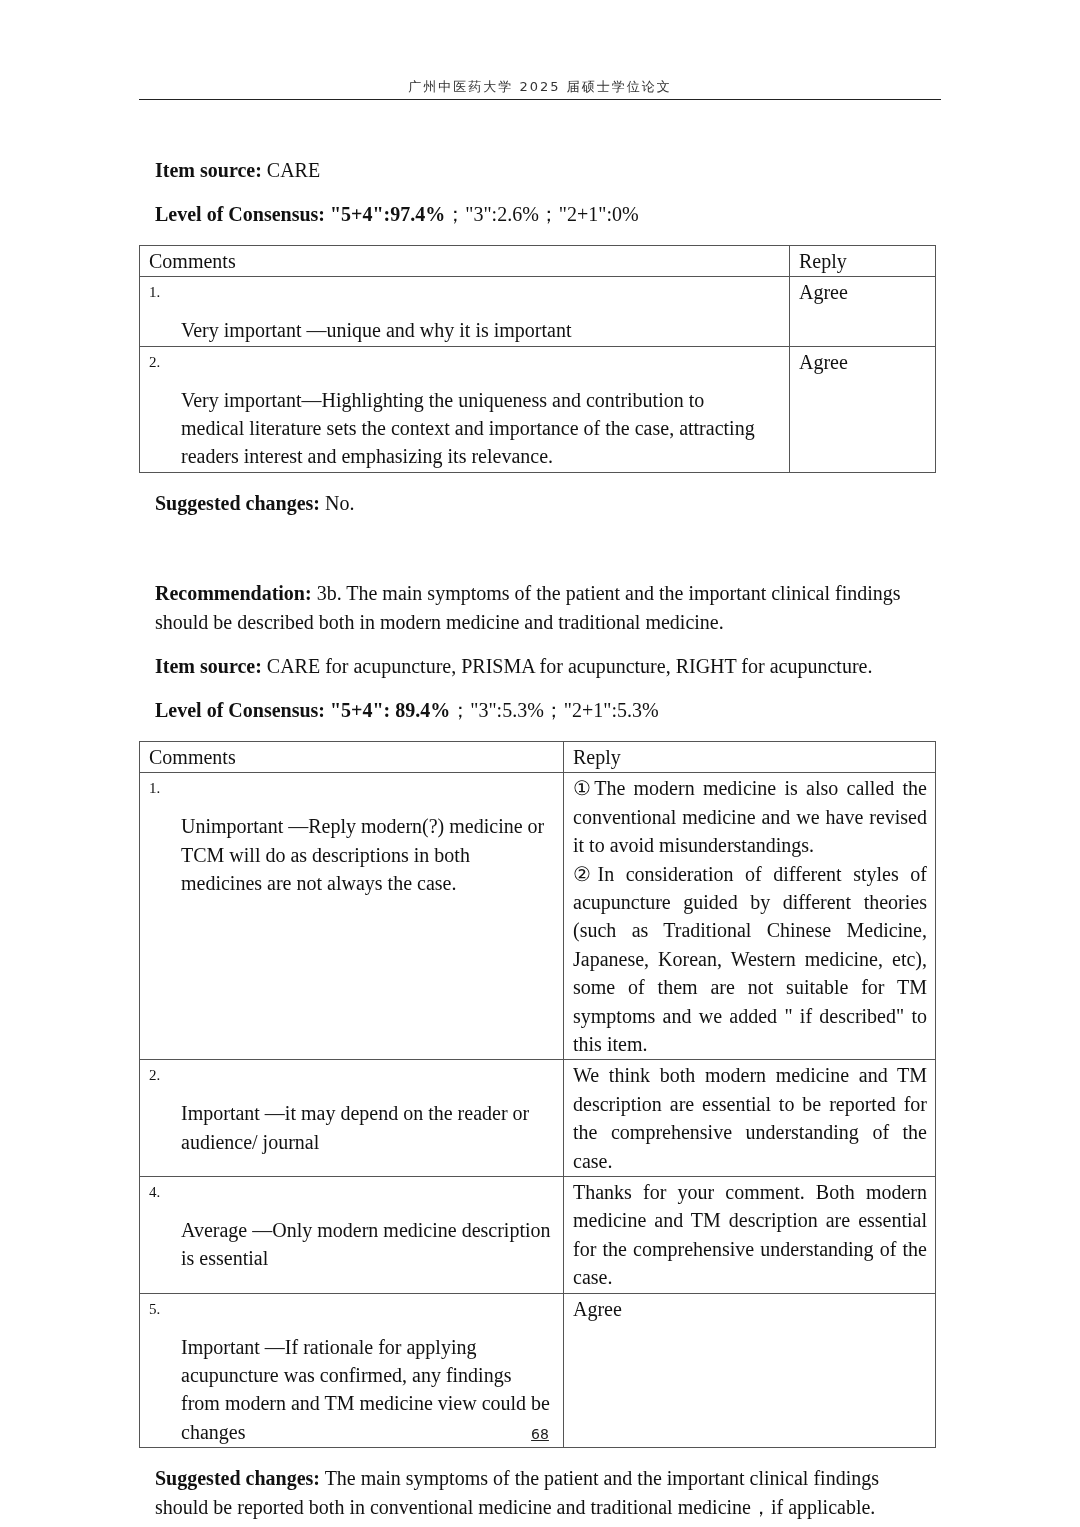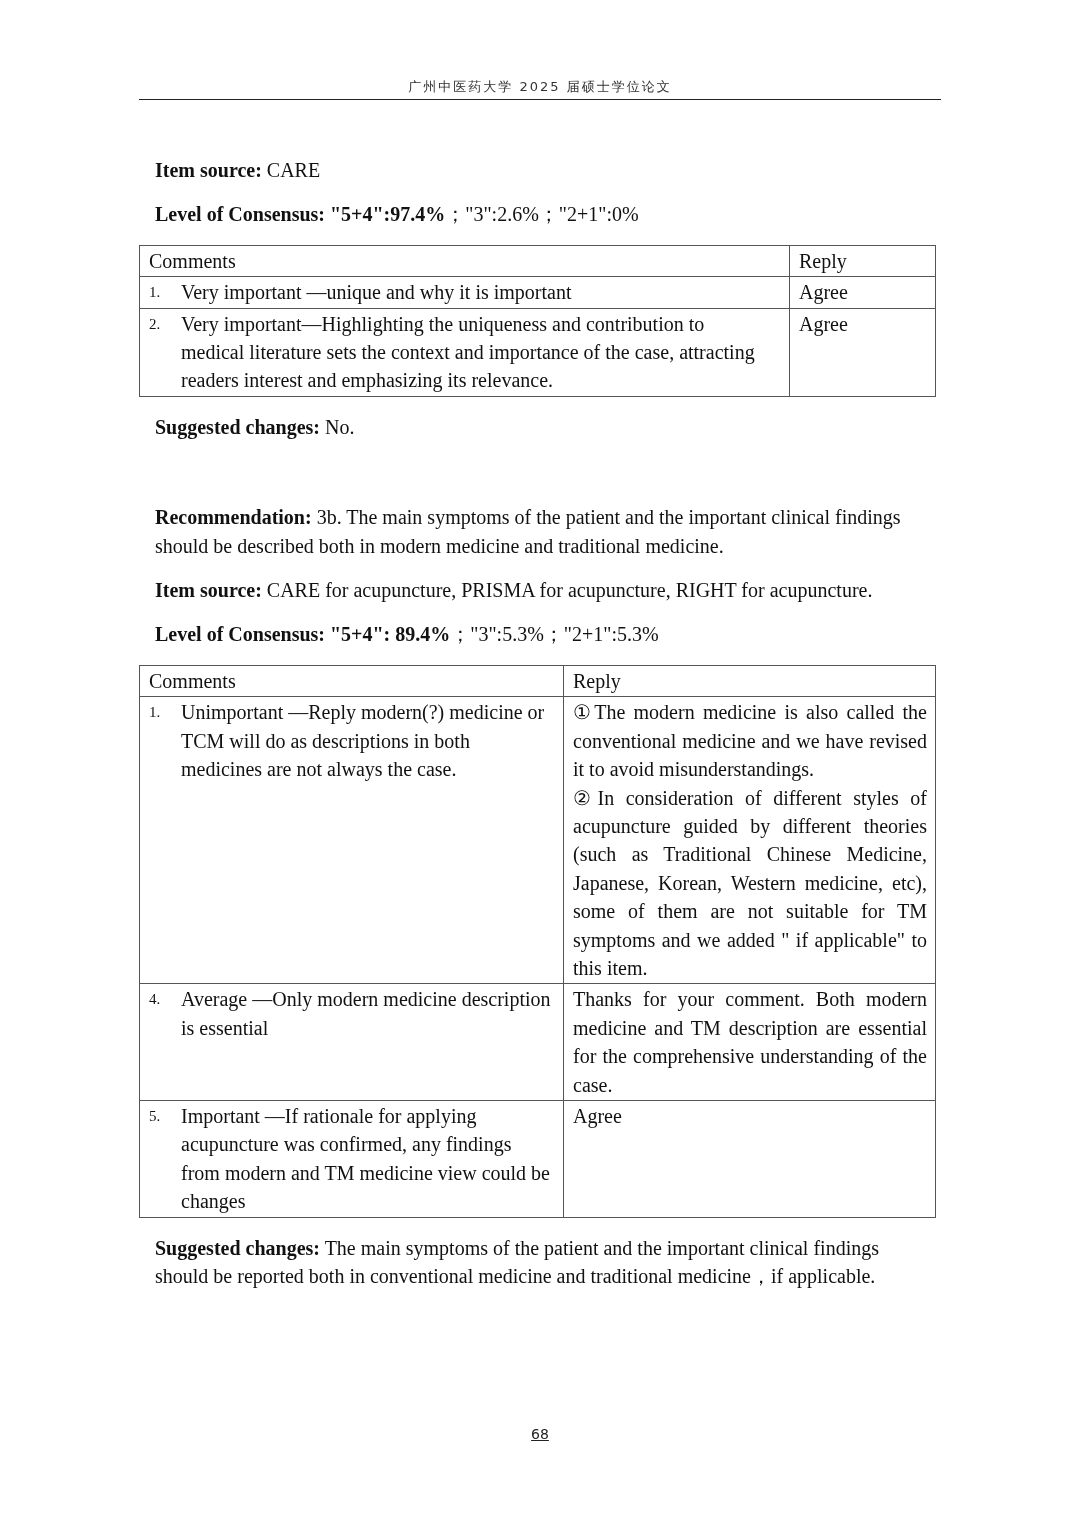--- a/index.html
+++ b/index.html
@@ -9,21 +9,21 @@
          font-family: "DejaVu Sans", sans-serif; font-size: 13px; letter-spacing: 2px; color: #333; }
   .header-rule { position: absolute; left: 139px; width: 802px; top: 99px; height: 0; border-top: 1.4px solid #222; }
   .content { position: absolute; left: 139px; top: 140px; width: 800px; font-size: 20px; line-height: 28.4px; }
   .line { margin: 16px; }
   .b { font-weight: bold; }
   table { border-collapse: collapse; width: 797px; font-size: 20px; line-height: 28.4px; }
   td { border: 1px solid #555; vertical-align: top; padding: 1px 8px 1px 9px; }
   .t1 .col-c { width: 632px; }
   .t2 .col-c { width: 406px; }
   .num { display: inline-block; width: 32px; font-size: 15px; vertical-align: top; }
-  .item-text { display: inline-block; vertical-align: top; }
+  .item-text { display: inline-block; vertical-align: top; margin-top: 38px; }
   .t1 .item-text { width: 590px; }
   .t2 .item-text { width: 370px; }
   .just { text-align: justify; }
   .gap { height: 30px; }
   .page-number { position: absolute; left: 0; width: 1080px; top: 1426px; text-align: center;
          font-family: "DejaVu Sans", sans-serif; font-size: 14px; color: #222; text-decoration: underline; }
 </style>
 </head>
 <body>
 
@@ -63,22 +63,26 @@
   <table class="t2">
     <tbody>
         <tr>
       <td class="col-c">Comments</td>
       <td>Reply</td>
     </tr>
     <tr>
       <td class="col-c"><span class="num">1.</span><span class="item-text">Unimportant —Reply modern(?) medicine or TCM will do as descriptions in both medicines are not always the case.</span></td>
       <td class="just">
         <div>①The modern medicine is also called the conventional medicine and we have revised it to avoid misunderstandings.</div>
-        <div>②In consideration of different styles of acupuncture guided by different theories (such as Traditional Chinese Medicine, Japanese, Korean, Western medicine, etc), some of them are not suitable for TM symptoms and we added " if applicable" to this item.</div>
+        <div>②In consideration of different styles of acupuncture guided by different theories (such as Traditional Chinese Medicine, Japanese, Korean, Western medicine, etc), some of them are not suitable for TM symptoms and we added " if described" to this item.</div>
       </td>
+    </tr>
+    <tr>
+      <td class="col-c"><span class="num">2.</span><span class="item-text">Important —it may depend on the reader or audience/ journal</span></td>
+      <td class="just">We think both modern medicine and TM description are essential to be reported for the comprehensive understanding of the case.</td>
     </tr>
     <tr>
       <td class="col-c"><span class="num">4.</span><span class="item-text">Average —Only modern medicine description is essential</span></td>
       <td class="just">Thanks for your comment. Both modern medicine and TM description are essential for the comprehensive understanding of the case.</td>
     </tr>
     <tr>
       <td class="col-c"><span class="num">5.</span><span class="item-text">Important —If rationale for applying acupuncture was confirmed, any findings from modern and TM medicine view could be changes</span></td>
       <td class="just">Agree</td>
     </tr>
   </tbody>

